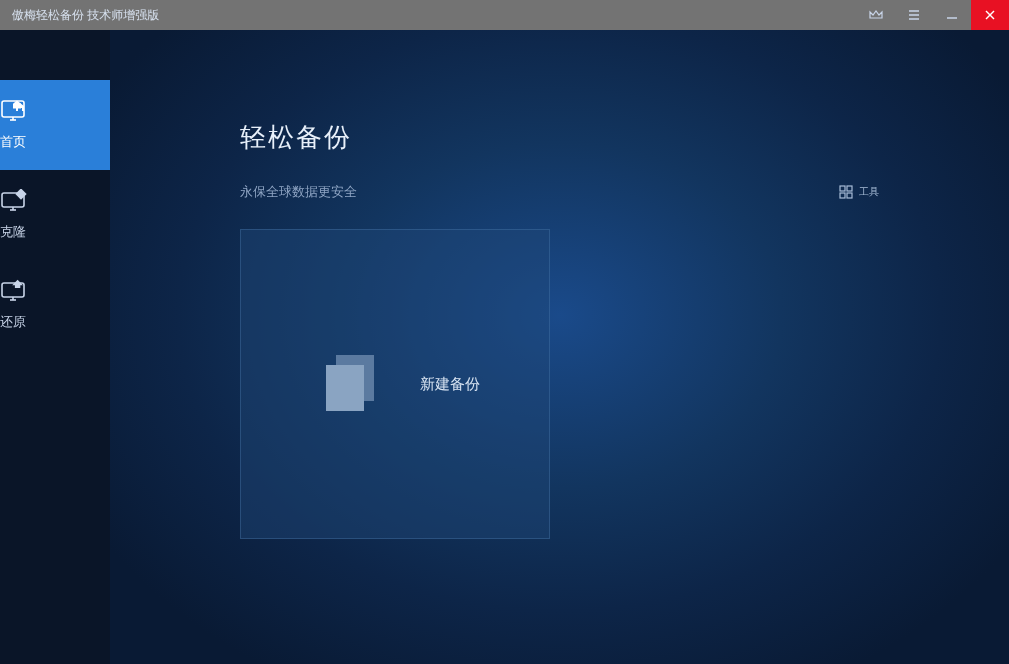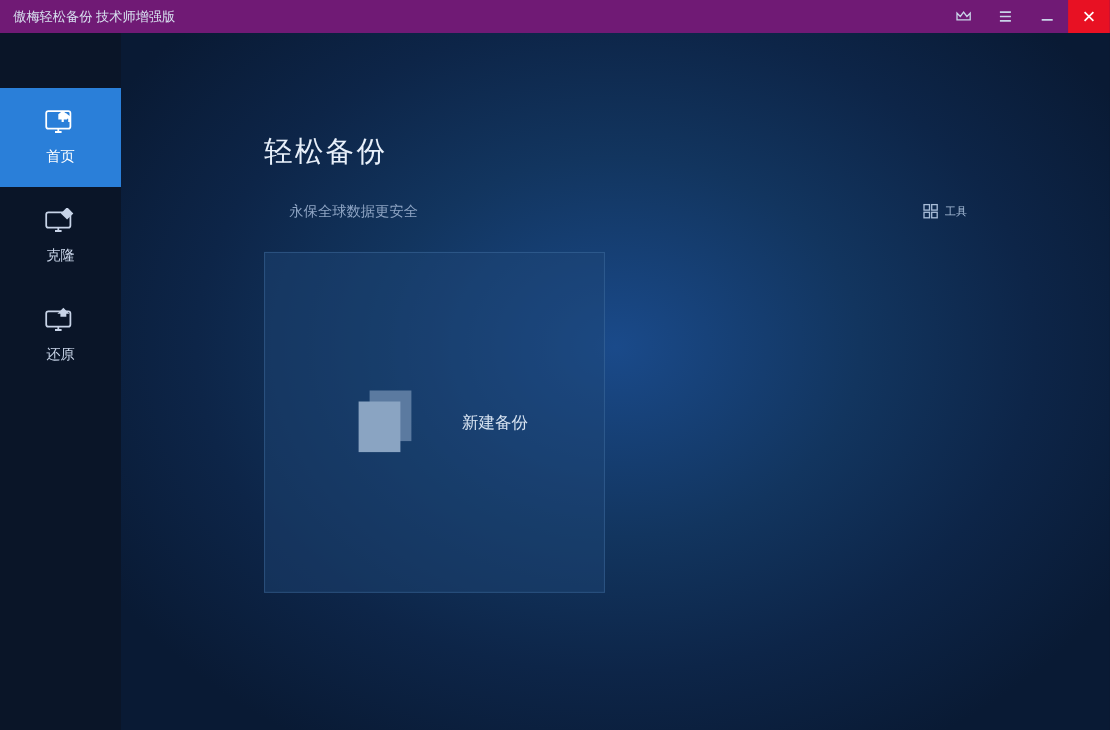--- a/index.html
+++ b/index.html
@@ -12,21 +12,21 @@
   color: #c8d4e8;
 }
 .window {
   width: 100%;
   height: 100%;
   display: flex;
   flex-direction: column;
 }
 .titlebar {
   height: 30px;
-  background: #701a75;
+  background: #737373;
   display: flex;
   align-items: center;
   padding-left: 12px;
   color: #d8e2f0;
   font-size: 12px;
 }
 .titlebar-spacer { flex: 1; }
 .titlebar-btn {
   width: 38px;
   height: 30px;
@@ -49,21 +49,20 @@
   background: #0a1528;
   display: flex;
   flex-direction: column;
   padding-top: 50px;
 }
 .side-item {
   width: 100%;
   height: 90px;
   display: flex;
   flex-direction: column;
-  align-items: center;
   justify-content: center;
   gap: 10px;
   cursor: pointer;
   color: #c8d4e8;
   font-size: 13px;
 }
 .side-item.active {
   background: #2a7fd9;
   color: #ffffff;
 }
@@ -78,21 +77,20 @@
 .page-title {
   font-size: 26px;
   font-weight: 300;
   color: #e8f0fa;
   letter-spacing: 2px;
   margin-bottom: 28px;
 }
 .sub-row {
   display: flex;
   margin-bottom: 28px;
-  margin-left: 23px;
 }
 .subtitle {
   font-size: 13px;
   color: #8fa5c4;
 }
 .sub-spacer { flex: 1; }
 .tools-link {
   display: flex;
   align-items: center;
   gap: 6px;

